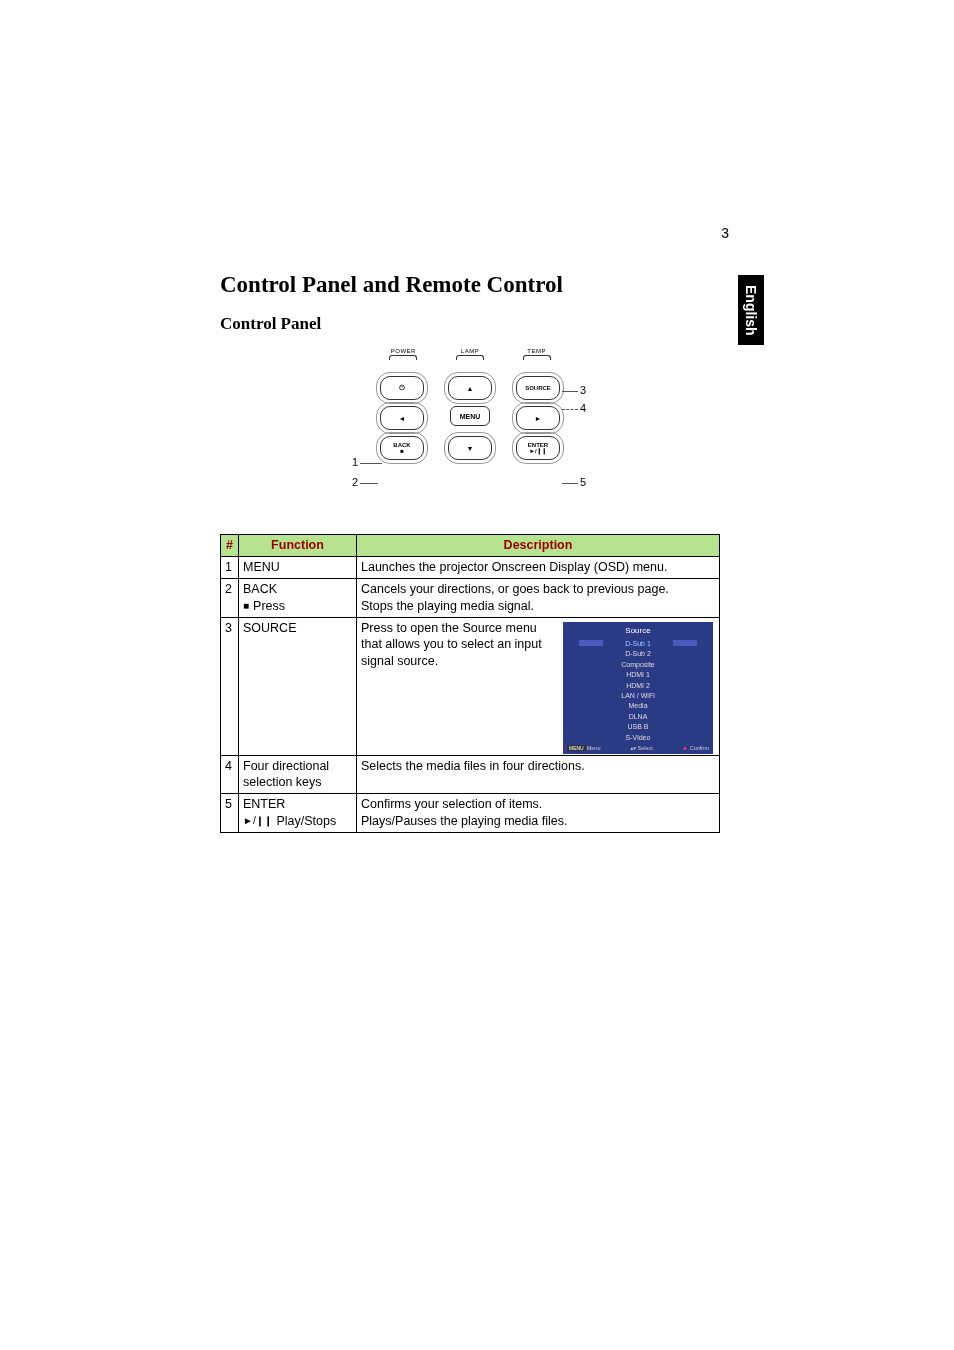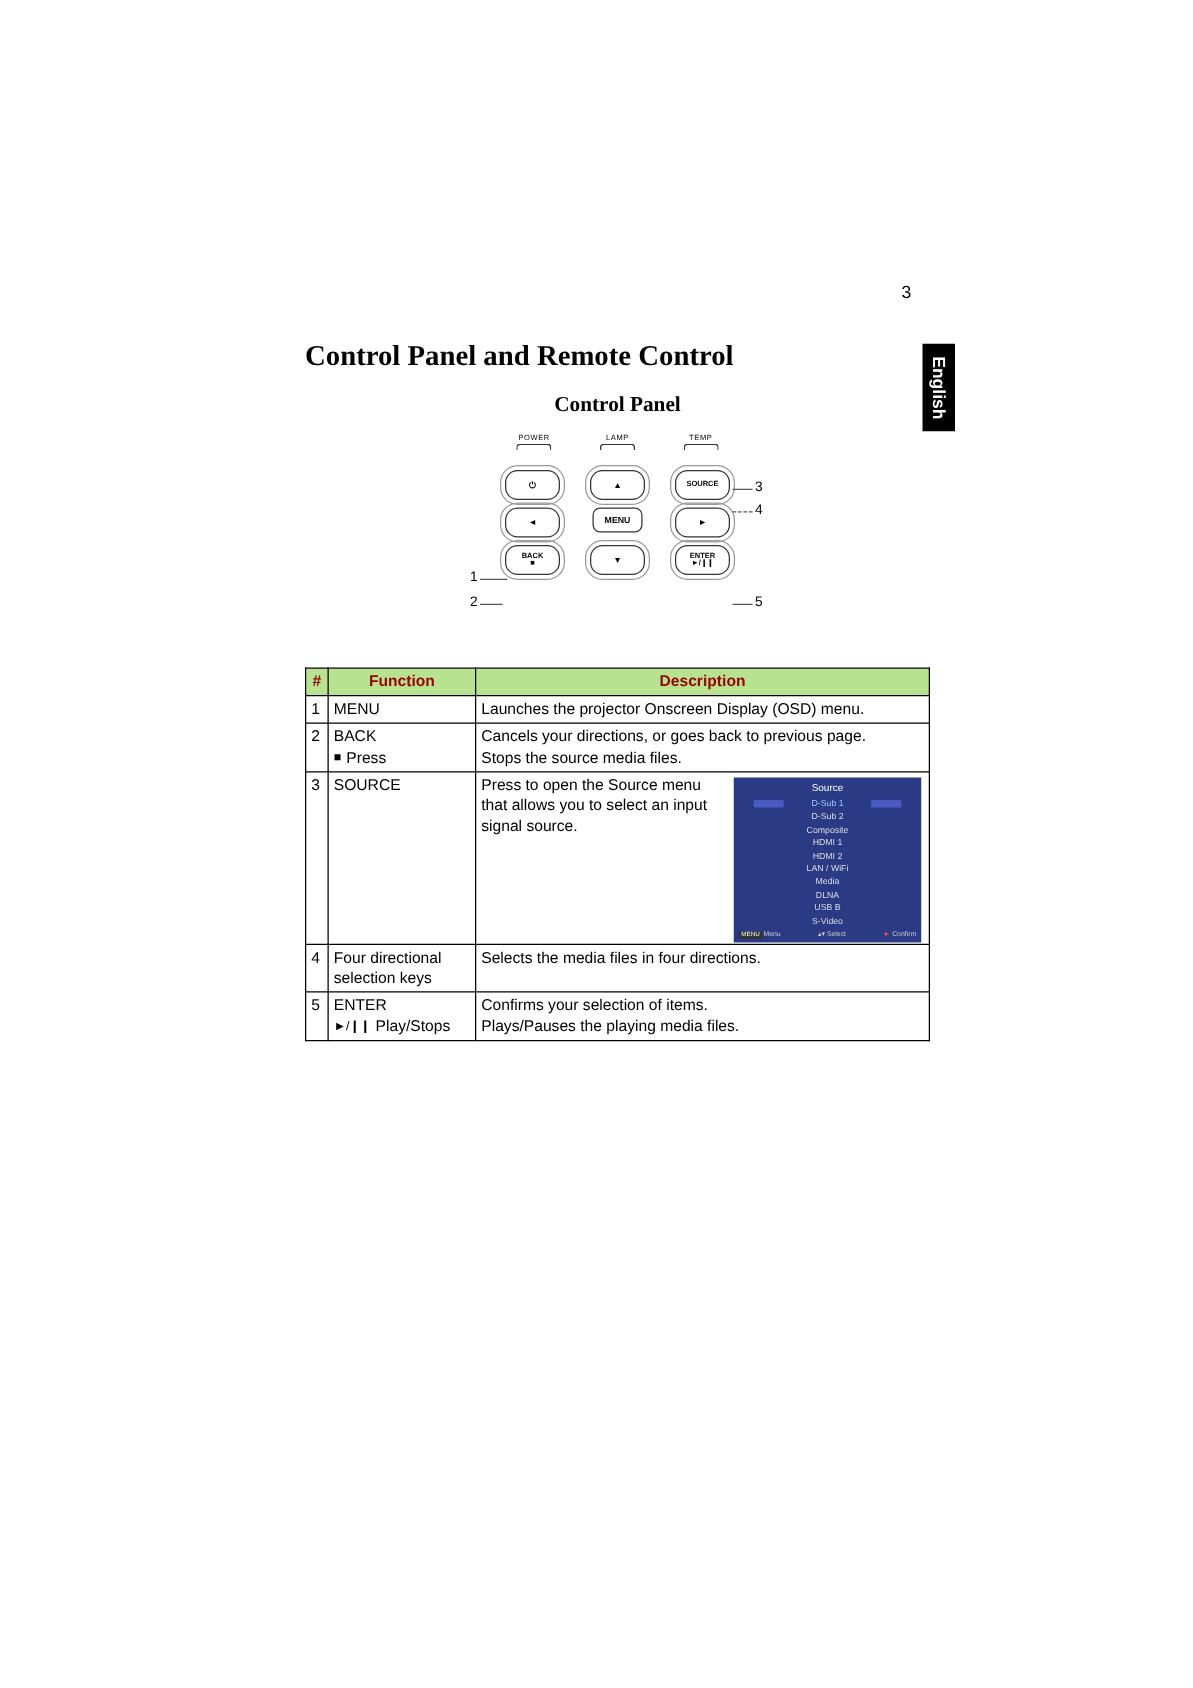--- a/index.html
+++ b/index.html
@@ -1,22 +1,22 @@
 <!DOCTYPE html>
 <html><head>
 <meta charset="utf-8">
 <style>
   * { box-sizing: border-box; margin: 0; padding: 0; }
   html, body { width: 954px; height: 1350px; background: #fff; font-family: "Segoe UI", Arial, sans-serif; color: #000; }
   .page { position: relative; width: 954px; height: 1350px; }
   .pagenum { position: absolute; top: 225px; right: 225px; font-size: 14px; }
   .langtab { position: absolute; top: 275px; right: 190px; width: 26px; height: 70px; background: #000; color: #fff; display: flex; align-items: center; justify-content: center; writing-mode: vertical-rl; font-weight: 600; font-size: 14px; }
-  .content { position: absolute; left: 244px; top: 272px; width: 500px; }
+  .content { position: absolute; left: 220px; top: 272px; width: 500px; }
   h1.sect { font-family: Georgia, "Times New Roman", serif; font-weight: 700; font-size: 23px; margin-bottom: 16px; }
-  h2.subsect { font-family: Georgia, "Times New Roman", serif; font-weight: 700; font-size: 17px; margin-bottom: 14px; text-align: center; }
+  h2.subsect { font-family: Georgia, "Times New Roman", serif; font-weight: 700; font-size: 17px; margin-bottom: 14px; }
   .panel-wrap { width: 500px; display: flex; justify-content: center; margin-bottom: 16px; }
   .panel { position: relative; width: 260px; height: 170px; font-size: 7px; }
   .led-row { display: flex; justify-content: space-around; padding: 0 30px; }
   .led { display: flex; flex-direction: column; align-items: center; gap: 1px; }
   .led span { font-size: 6px; letter-spacing: 0.5px; }
   .led .bar { width: 28px; height: 5px; border: 1px solid #333; border-radius: 3px 3px 0 0; border-bottom: none; }
   .btn-grid { position: absolute; top: 28px; left: 40px; width: 180px; }
   .btn-row { display: flex; justify-content: space-between; margin-bottom: 6px; }
   .pbtn { width: 44px; height: 24px; border: 1.5px solid #333; border-radius: 10px; display: flex; align-items: center; justify-content: center; position: relative; font-size: 7px; font-weight: 600; }
   .pbtn::before { content:""; position:absolute; inset:-5px; border:1px solid #999; border-radius:14px; }
@@ -124,21 +124,21 @@
         <td>Launches the projector Onscreen Display (OSD) menu.</td>
       </tr>
       <tr>
         <td>2</td>
         <td>
           <div>BACK</div>
           <div><span class="sym">■</span><span>Press</span></div>
         </td>
         <td>
           <div>Cancels your directions, or goes back to previous page.</div>
-          <div>Stops the source media files.</div>
+          <div>Stops the playing media signal.</div>
         </td>
       </tr>
       <tr>
         <td>3</td>
         <td>SOURCE</td>
         <td class="descell" style="height:138px">
           <div style="width:200px">Press to open the Source menu that allows you to select an input signal source.</div>
           <div class="srcbox">
             <div class="title">Source</div>
             <div class="item sel"><span>D-Sub 1</span></div>

